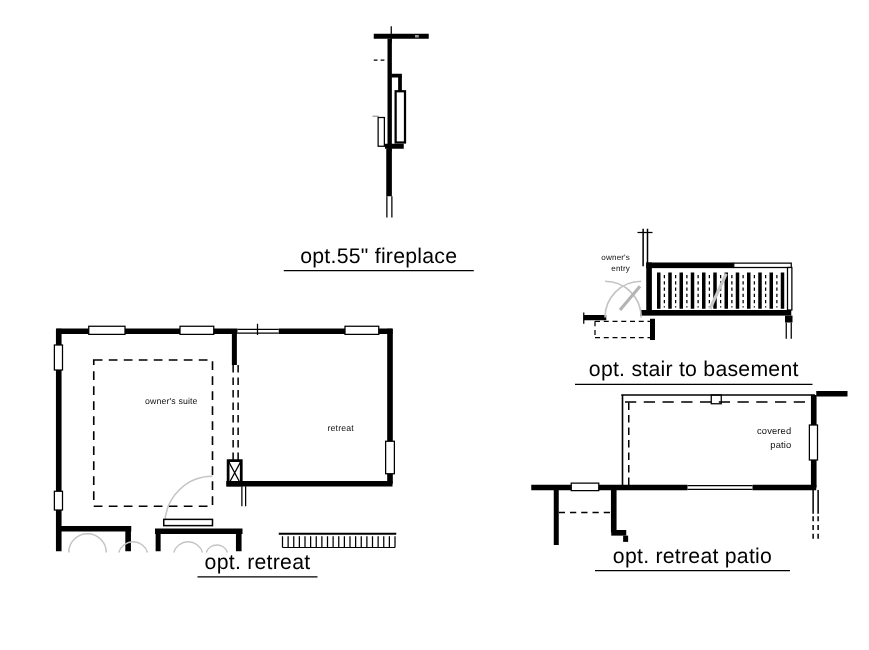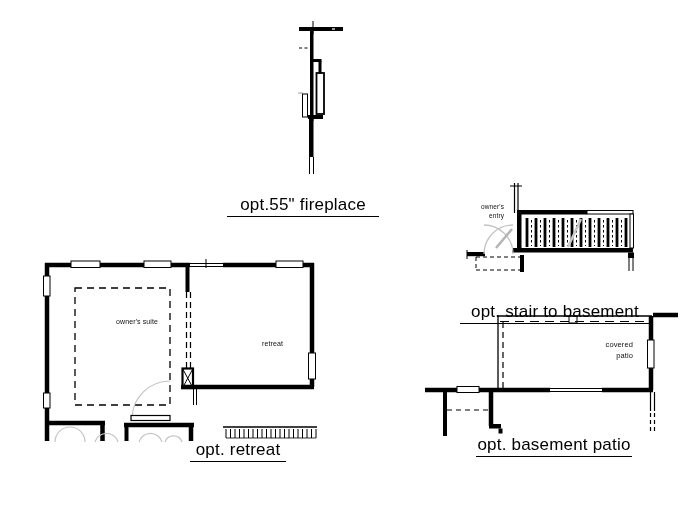--- a/index.html
+++ b/index.html
@@ -11,22 +11,22 @@
   .caption{
     position:absolute;text-align:center;font-size:17px;color:#000;
     border-bottom:1.6px solid #000;padding-bottom:1px;line-height:1.15;
     letter-spacing:.2px;white-space:nowrap;
   }
   .room-label{
     position:absolute;text-align:right;font-size:7px;color:#111;
     line-height:1.45;white-space:pre-line;letter-spacing:.1px;
   }
   #fireplace-caption{left:227px;top:195px;width:152px;}
-  #stair-caption{left:460px;top:286px;width:190px;margin-top:16px;}
-  #retreat-caption{left:158px;top:440px;width:96px;margin-left:32px;}
+  #stair-caption{left:460px;top:286px;width:190px;}
+  #retreat-caption{left:158px;top:440px;width:96px;}
   #patio-caption{left:476px;top:435px;width:156px;}
   #owners-entry-label{left:452px;top:202px;width:52px;font-size:6.5px;}
   #owners-suite-label{left:78px;top:317px;width:80px;}
   #retreat-room-label{left:238px;top:339px;width:45px;}
   #covered-patio-label{left:578px;top:340px;width:55px;font-size:7.5px;}
 </style>
 </head>
 <body>
 
 <div id="sheet">
@@ -142,14 +142,14 @@
   <div id="owners-entry-label" class="room-label">owner's
 entry</div>
   <div id="owners-suite-label" class="room-label">owner's suite</div>
   <div id="retreat-room-label" class="room-label">retreat</div>
   <div id="covered-patio-label" class="room-label">covered
 patio</div>
 
   <div id="fireplace-caption" class="caption">opt.55" fireplace</div>
   <div id="stair-caption" class="caption">opt. stair to basement</div>
   <div id="retreat-caption" class="caption">opt. retreat</div>
-  <div id="patio-caption" class="caption">opt. basement patio</div>
+  <div id="patio-caption" class="caption">opt. retreat patio</div>
 </div>
 
 </body></html>

